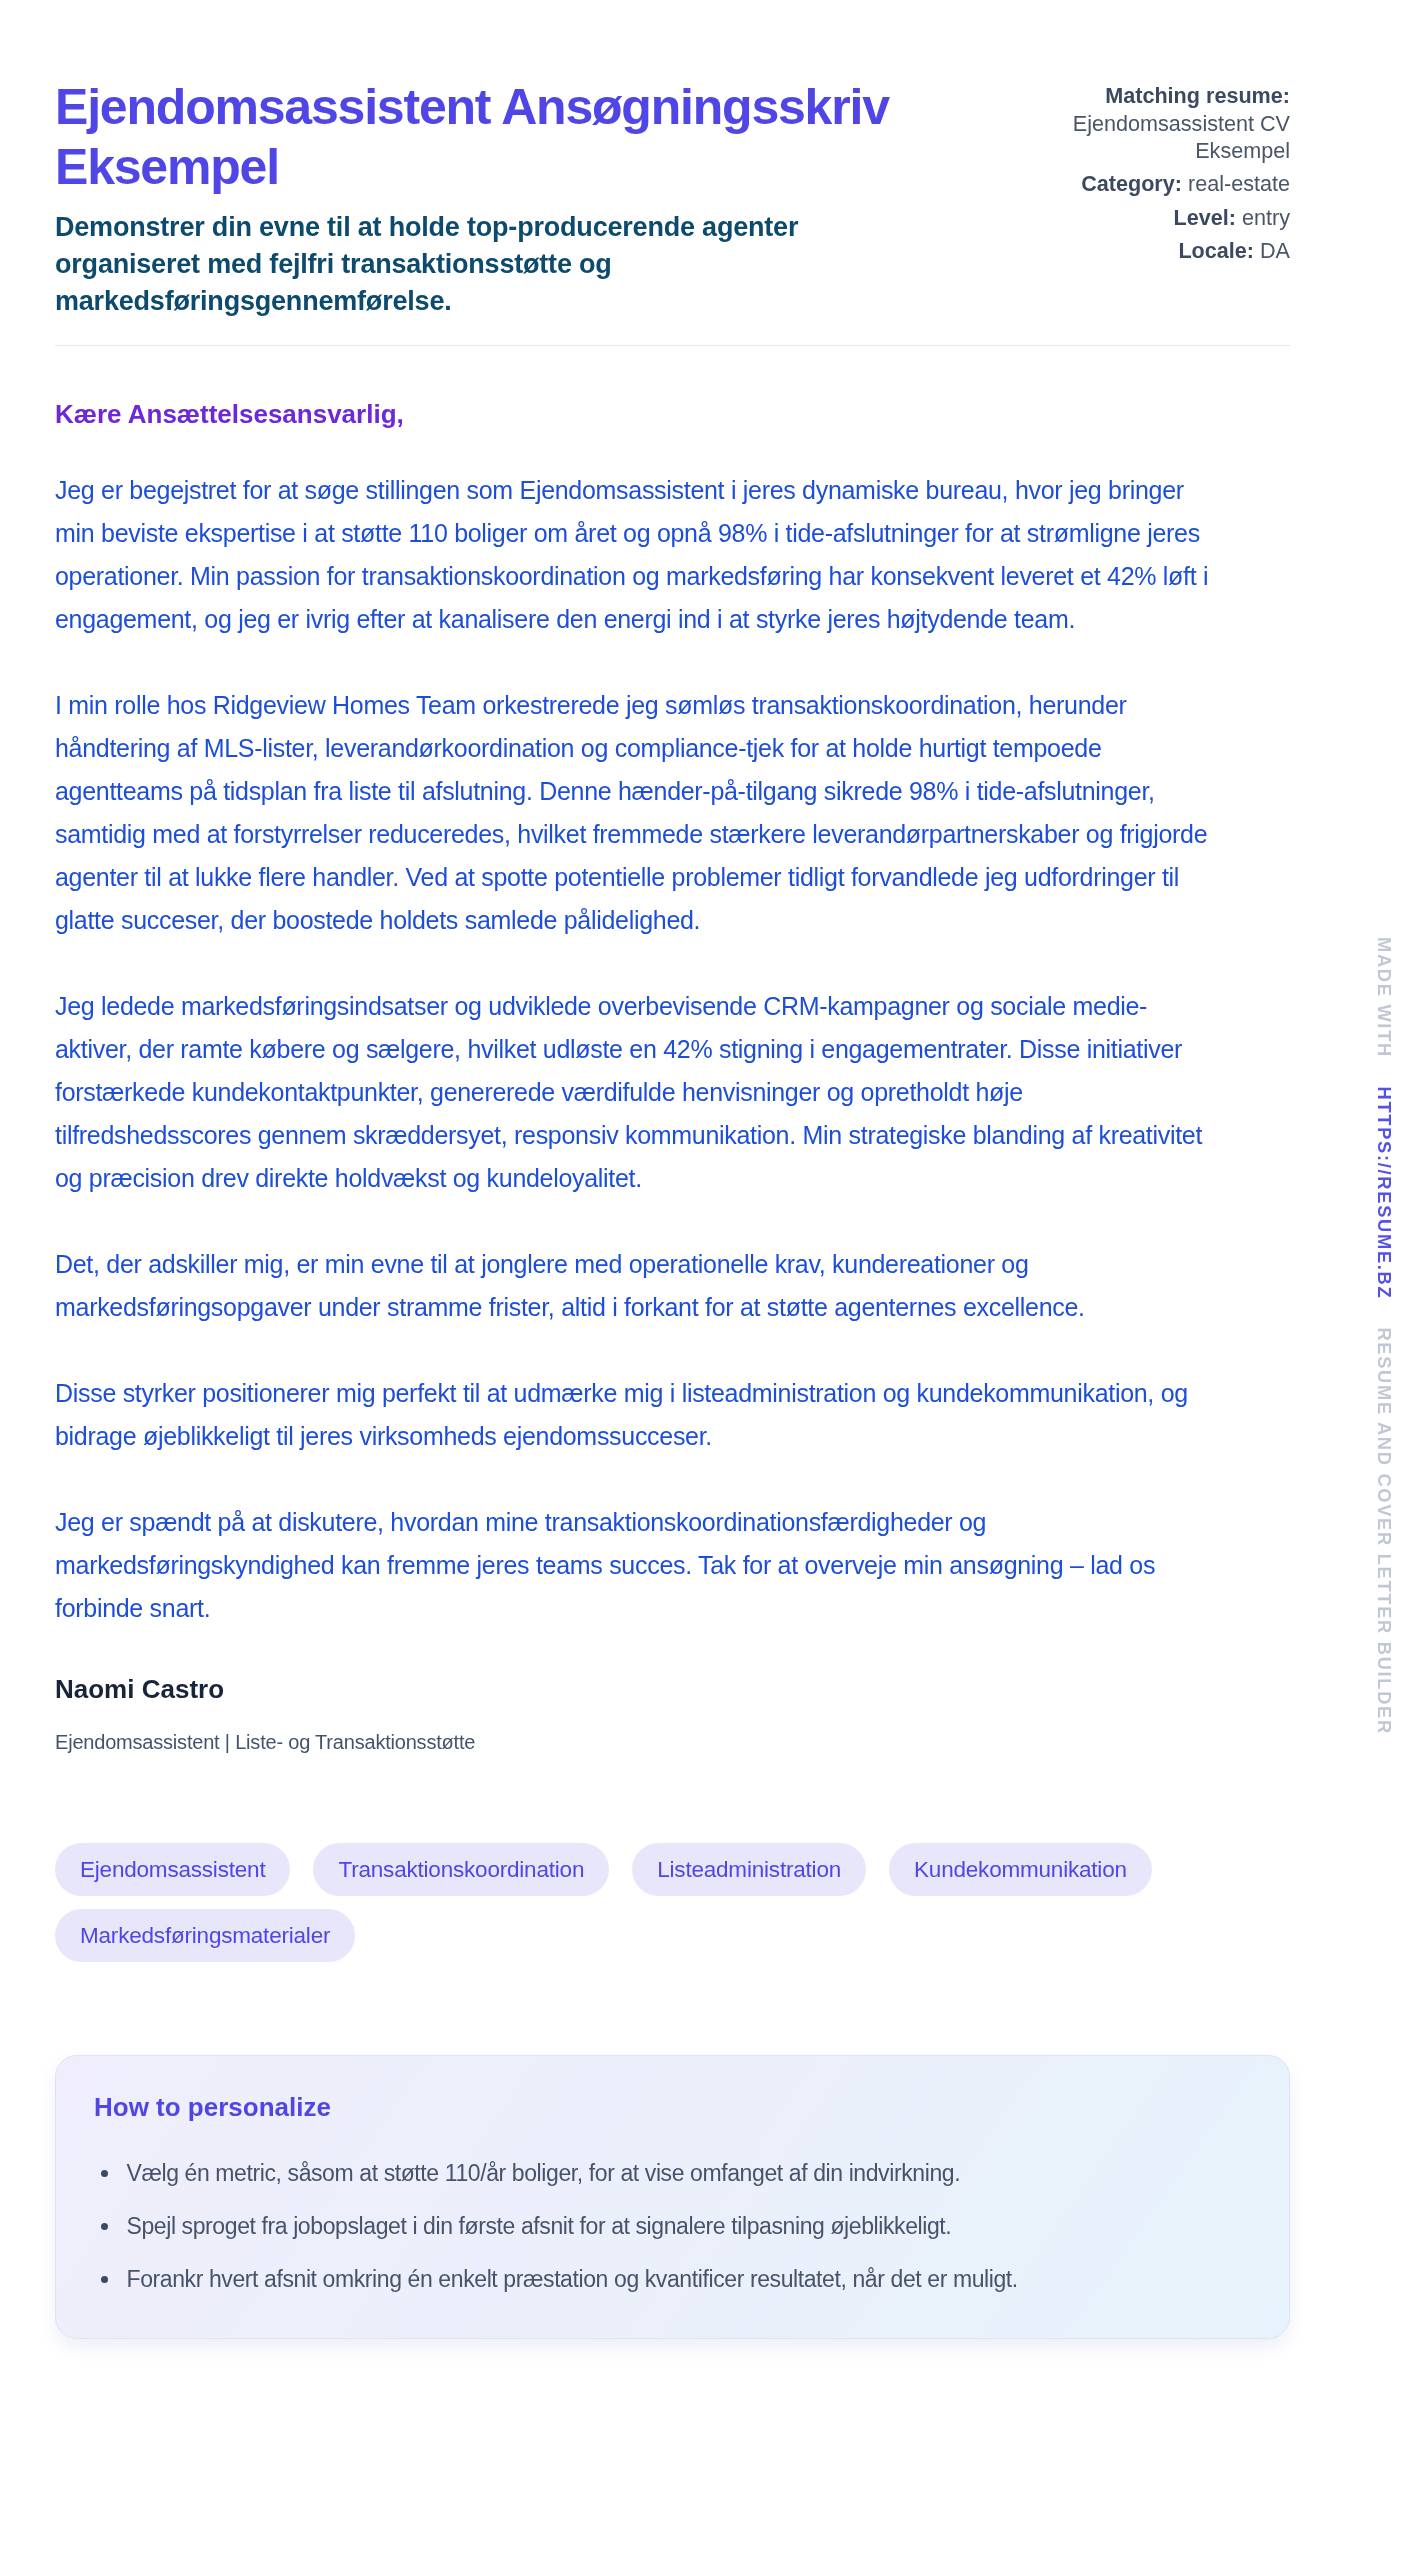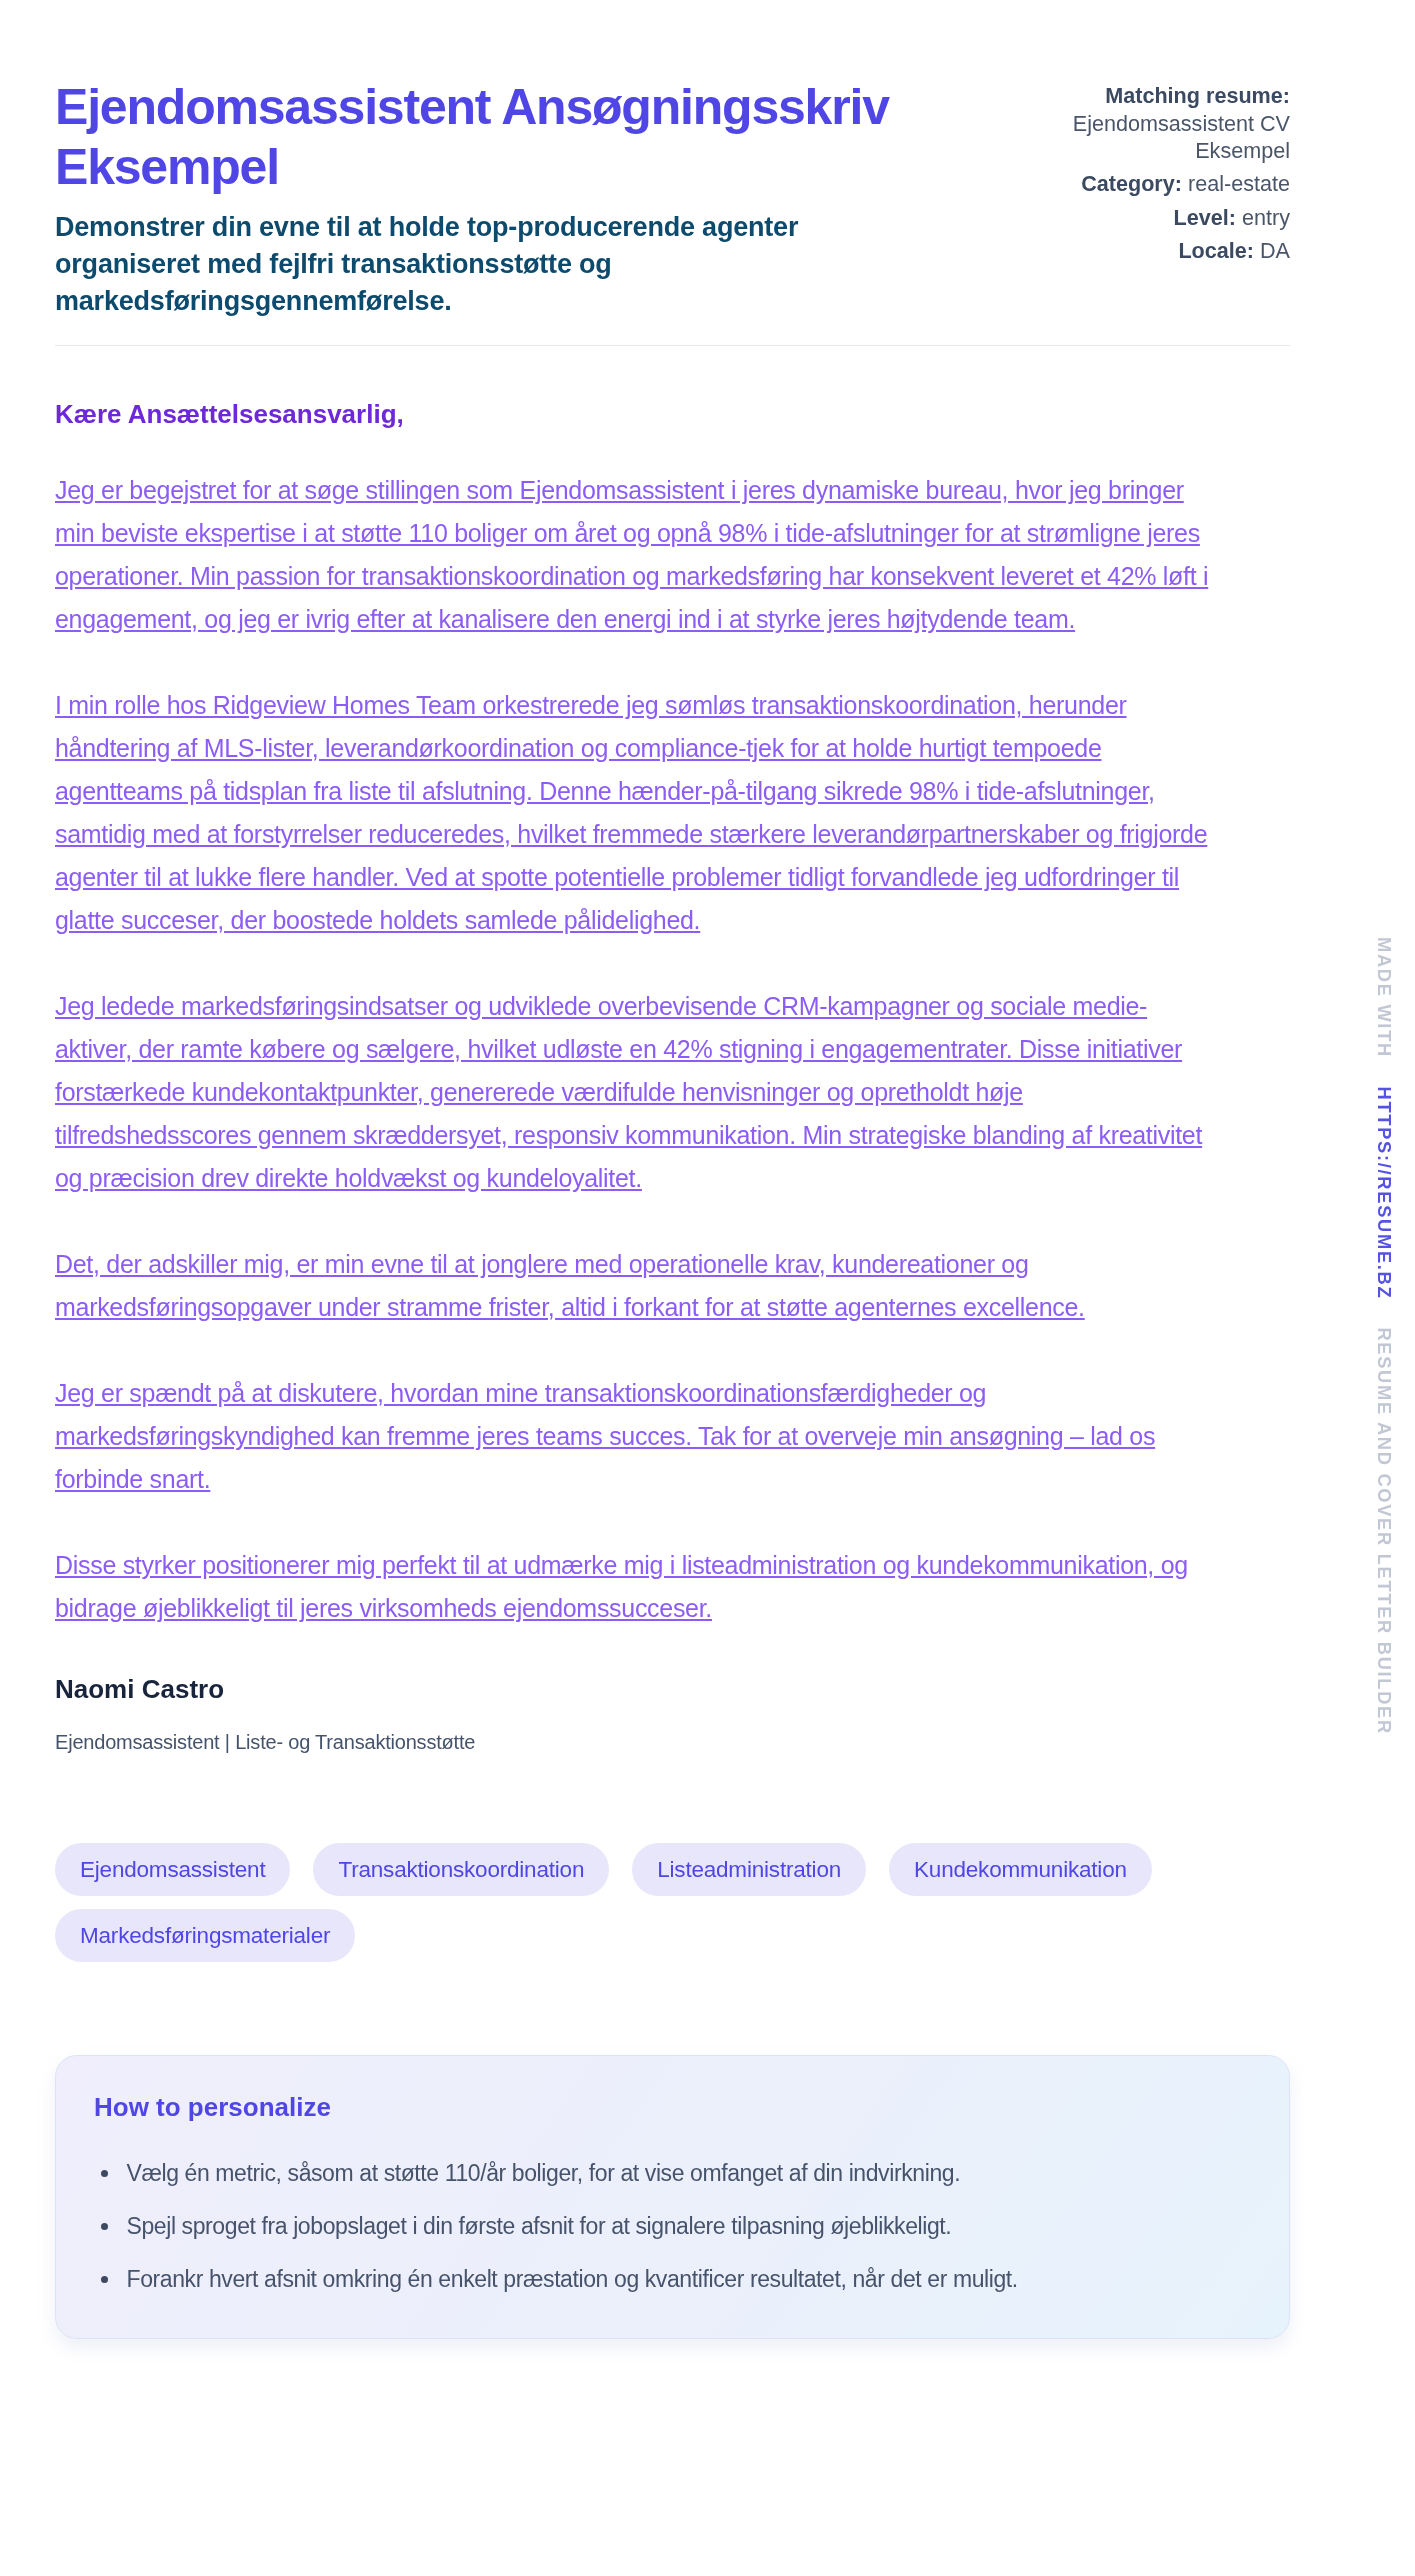--- a/index.html
+++ b/index.html
@@ -50,22 +50,21 @@
   .greeting {
     margin: 52px 0 0;
     font-size: 26px; line-height: 33px; font-weight: 700;
     color: #6d28d9;
   }
   .paragraphs { margin-top: 38px; max-width: 1161px; }
   .para {
     margin: 0 0 43px;
     font-size: 25px; line-height: 43px;
     letter-spacing: -0.3px;
-    color: #8b5cf6;
-    text-decoration: underline;
+    color: #1d4ed8;
   }
   .sig-name {
     margin: 16.7px 0 0;
     font-size: 26px; line-height: 33px; font-weight: 700;
     color: #18233c;
   }
   .sig-role {
     margin: 18.3px 0 0;
     font-size: 20px; line-height: 37px;
     letter-spacing: -0.2px;
@@ -170,22 +169,22 @@
   <hr class="divider">
 
   <main>
     <p class="greeting">Kære Ansættelsesansvarlig,</p>
 
     <div class="paragraphs">
         <p class="para">Jeg er begejstret for at søge stillingen som Ejendomsassistent i jeres dynamiske bureau, hvor jeg bringer min beviste ekspertise i at støtte 110 boliger om året og opnå 98% i tide-afslutninger for at strømligne jeres operationer. Min passion for transaktionskoordination og markedsføring har konsekvent leveret et 42% løft i engagement, og jeg er ivrig efter at kanalisere den energi ind i at styrke jeres højtydende team.</p>
         <p class="para">I min rolle hos Ridgeview Homes Team orkestrerede jeg sømløs transaktionskoordination, herunder håndtering af MLS-lister, leverandørkoordination og compliance-tjek for at holde hurtigt tempoede agentteams på tidsplan fra liste til afslutning. Denne hænder-på-tilgang sikrede 98% i tide-afslutninger, samtidig med at forstyrrelser reduceredes, hvilket fremmede stærkere leverandørpartnerskaber og frigjorde agenter til at lukke flere handler. Ved at spotte potentielle problemer tidligt forvandlede jeg udfordringer til glatte succeser, der boostede holdets samlede pålidelighed.</p>
         <p class="para">Jeg ledede markedsføringsindsatser og udviklede overbevisende CRM-kampagner og sociale medie-aktiver, der ramte købere og sælgere, hvilket udløste en 42% stigning i engagementrater. Disse initiativer forstærkede kundekontaktpunkter, genererede værdifulde henvisninger og opretholdt høje tilfredshedsscores gennem skræddersyet, responsiv kommunikation. Min strategiske blanding af kreativitet og præcision drev direkte holdvækst og kundeloyalitet.</p>
         <p class="para">Det, der adskiller mig, er min evne til at jonglere med operationelle krav, kundereationer og markedsføringsopgaver under stramme frister, altid i forkant for at støtte agenternes excellence.</p>
+        <p class="para">Disse styrker positionerer mig perfekt til at udmærke mig i listeadministration og kundekommunikation, og bidrage øjeblikkeligt til jeres virksomheds ejendomssucceser.</p>
         <p class="para">Jeg er spændt på at diskutere, hvordan mine transaktionskoordinationsfærdigheder og markedsføringskyndighed kan fremme jeres teams succes. Tak for at overveje min ansøgning – lad os forbinde snart.</p>
-        <p class="para">Disse styrker positionerer mig perfekt til at udmærke mig i listeadministration og kundekommunikation, og bidrage øjeblikkeligt til jeres virksomheds ejendomssucceser.</p>
       </div>
 
     <p class="sig-name">Naomi Castro</p>
     <p class="sig-role">Ejendomsassistent | Liste- og Transaktionsstøtte</p>
 
     <div class="tags">
         <span class="tag">Ejendomsassistent</span>
         <span class="tag">Transaktionskoordination</span>
         <span class="tag">Listeadministration</span>
         <span class="tag">Kundekommunikation</span>

